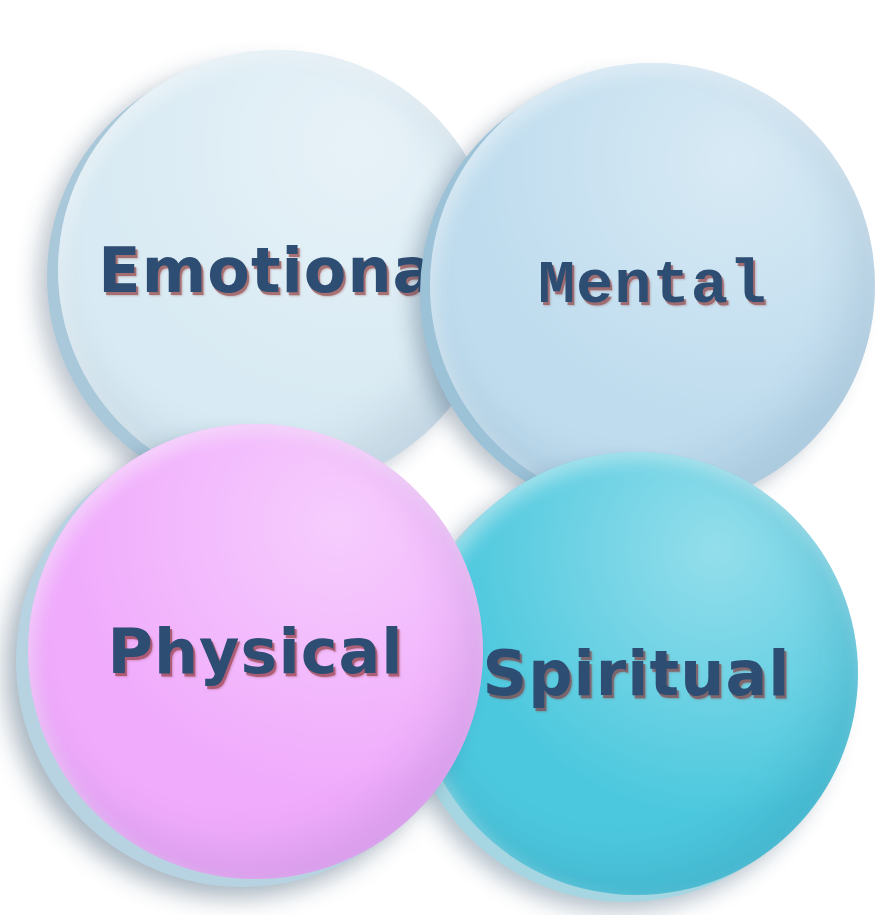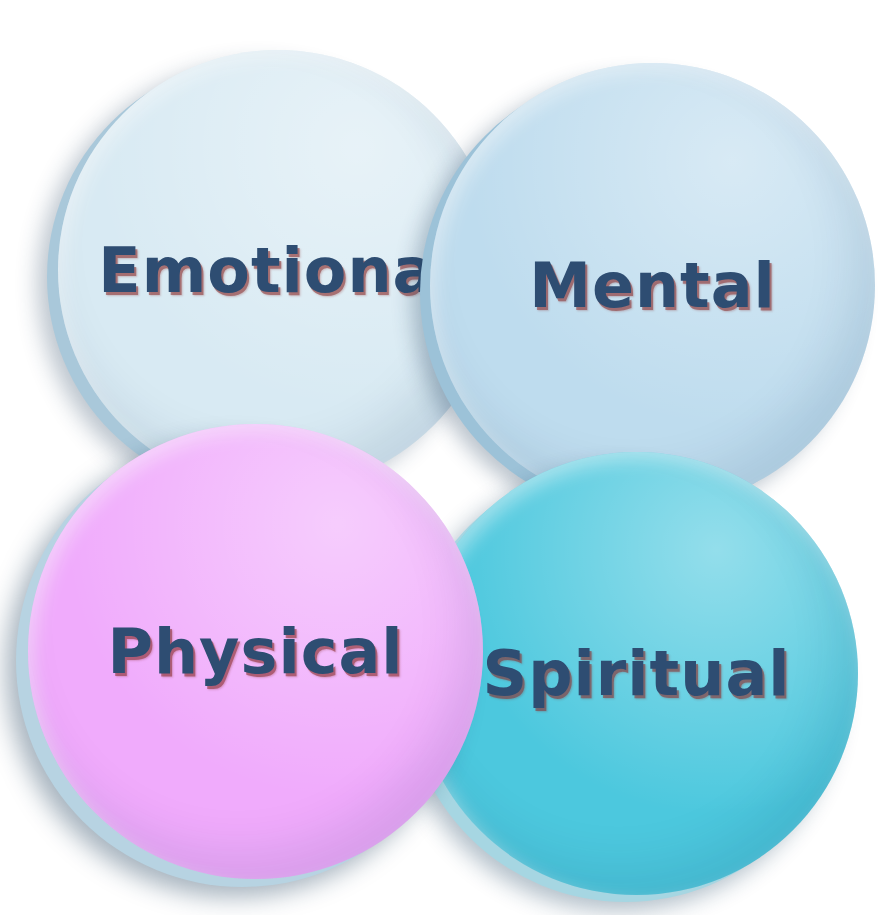--- a/index.html
+++ b/index.html
@@ -81,21 +81,21 @@
 </style>
 </head>
 <body>
 
 <div class="canvas">
 
   <div class="circle c-emotional" style="background-color: rgb(216, 234, 243);">
     <span class="label">Emotional</span>
   </div>
 
-  <div class="circle c-mental" style="background-color: rgb(190, 220, 238);">
+  <div class="circle c-mental" style="background-color: rgb(190, 220, 238); font-family: Liberation Mono, monospace;">
     <span class="label">Mental</span>
   </div>
 
   <div class="circle c-spiritual" style="background-color: rgb(76, 200, 222);">
     <span class="label">Spiritual</span>
   </div>
 
   <div class="circle c-physical" style="background-color: #f0abfc;">
     <span class="label">Physical</span>
   </div>

